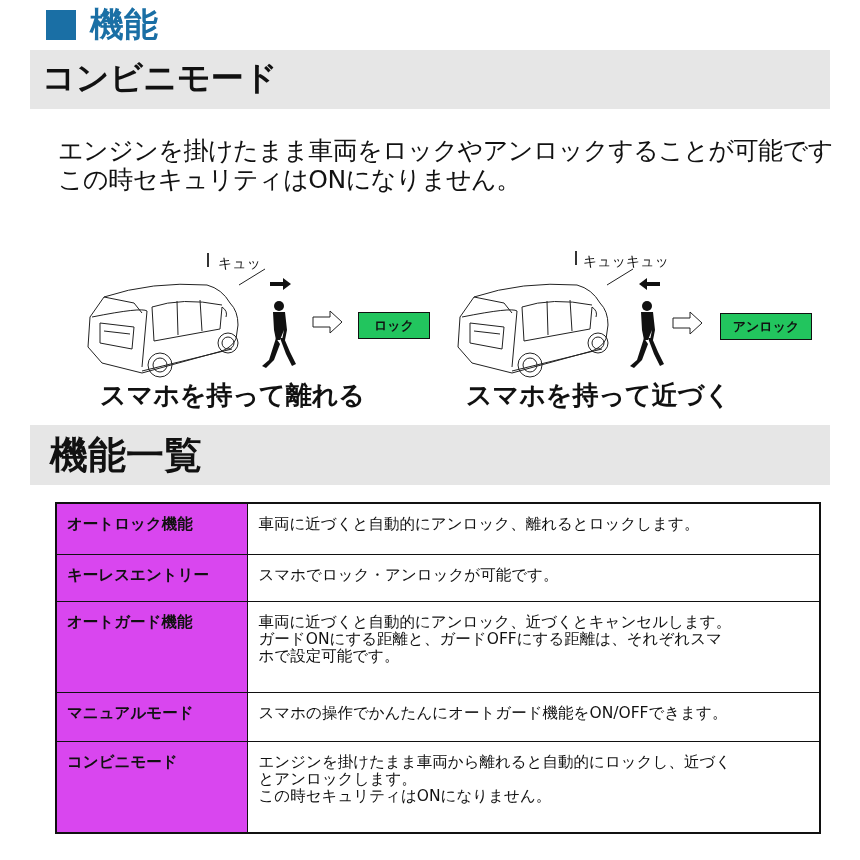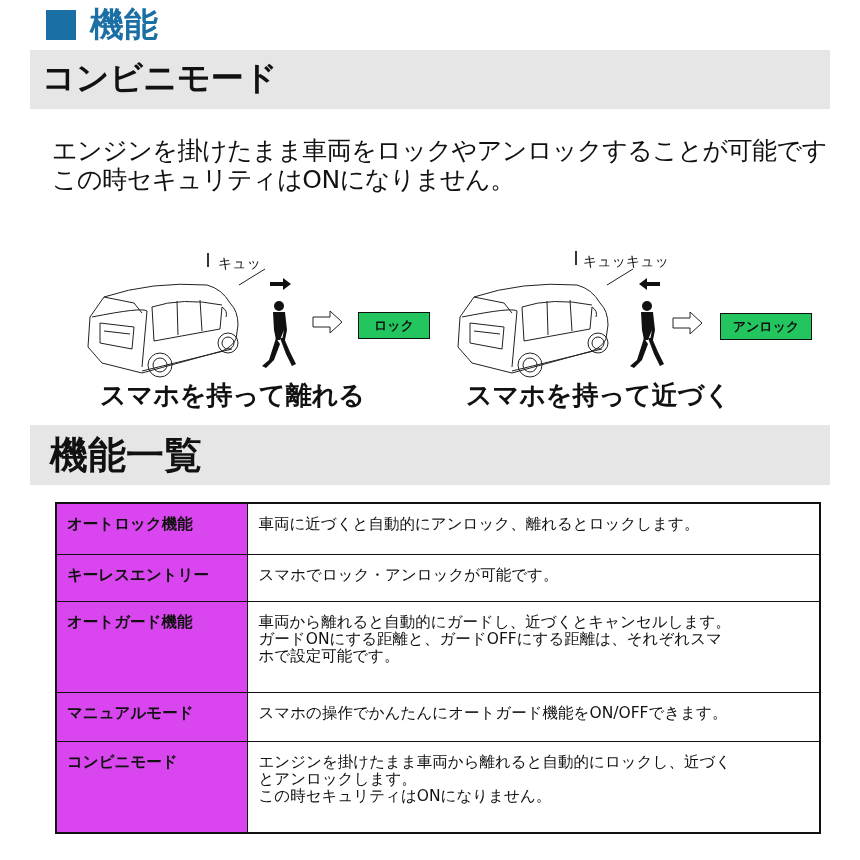--- a/index.html
+++ b/index.html
@@ -17,21 +17,21 @@
     position: absolute; left: 30px; width: 800px; background: #e6e6e6;
     font-weight: bold; color: #111;
   }
   .band.mode { top: 50px; height: 59px; font-size: 33px; padding-left: 12px; line-height: 55px; }
   .band.list { top: 425px; height: 60px; font-size: 38px; padding-left: 20px; line-height: 60px; }
 
   .intro {
     position: absolute; left: 52px; top: 136px; width: 790px;
     font-size: 25px; line-height: 29px; color: #111; letter-spacing: -0.5px;
   }
-  .intro div { white-space: nowrap; }
+  .intro div { white-space: nowrap; margin-left: 6px; }
 
   .diagram { position: absolute; top: 245px; height: 160px; }
   .diagram.left { left: 82px; width: 360px; }
   .diagram.right { left: 450px; width: 380px; }
 
   .sound-label { position: absolute; font-size: 14px; color: #111; text-align: right; }
   .caption { position: absolute; font-weight: bold; font-size: 26px; color: #111; white-space: nowrap; }
   .result-box {
     position: absolute; border: 1.5px solid #111; background: #22c55e;
     font-size: 13px; font-weight: bold; display: flex; align-items: center; justify-content: center;
@@ -163,21 +163,21 @@
   </tr>
   <tr style="height:47px;">
     <td class="name">キーレスエントリー</td>
     <td class="desc">
       <div>スマホでロック・アンロックが可能です。</div>
     </td>
   </tr>
   <tr style="height:91px;">
     <td class="name">オートガード機能</td>
     <td class="desc">
-      <div>車両から離れると自動的にガードし、近づくとキャンセルします。</div>
+      <div>車両に近づくと自動的にアンロック、近づくとキャンセルします。</div>
       <div>ガードONにする距離と、ガードOFFにする距離は、それぞれスマ</div>
       <div>ホで設定可能です。</div>
     </td>
   </tr>
   <tr style="height:49px;">
     <td class="name">マニュアルモード</td>
     <td class="desc">
       <div>スマホの操作でかんたんにオートガード機能をON/OFFできます。</div>
     </td>
   </tr>

